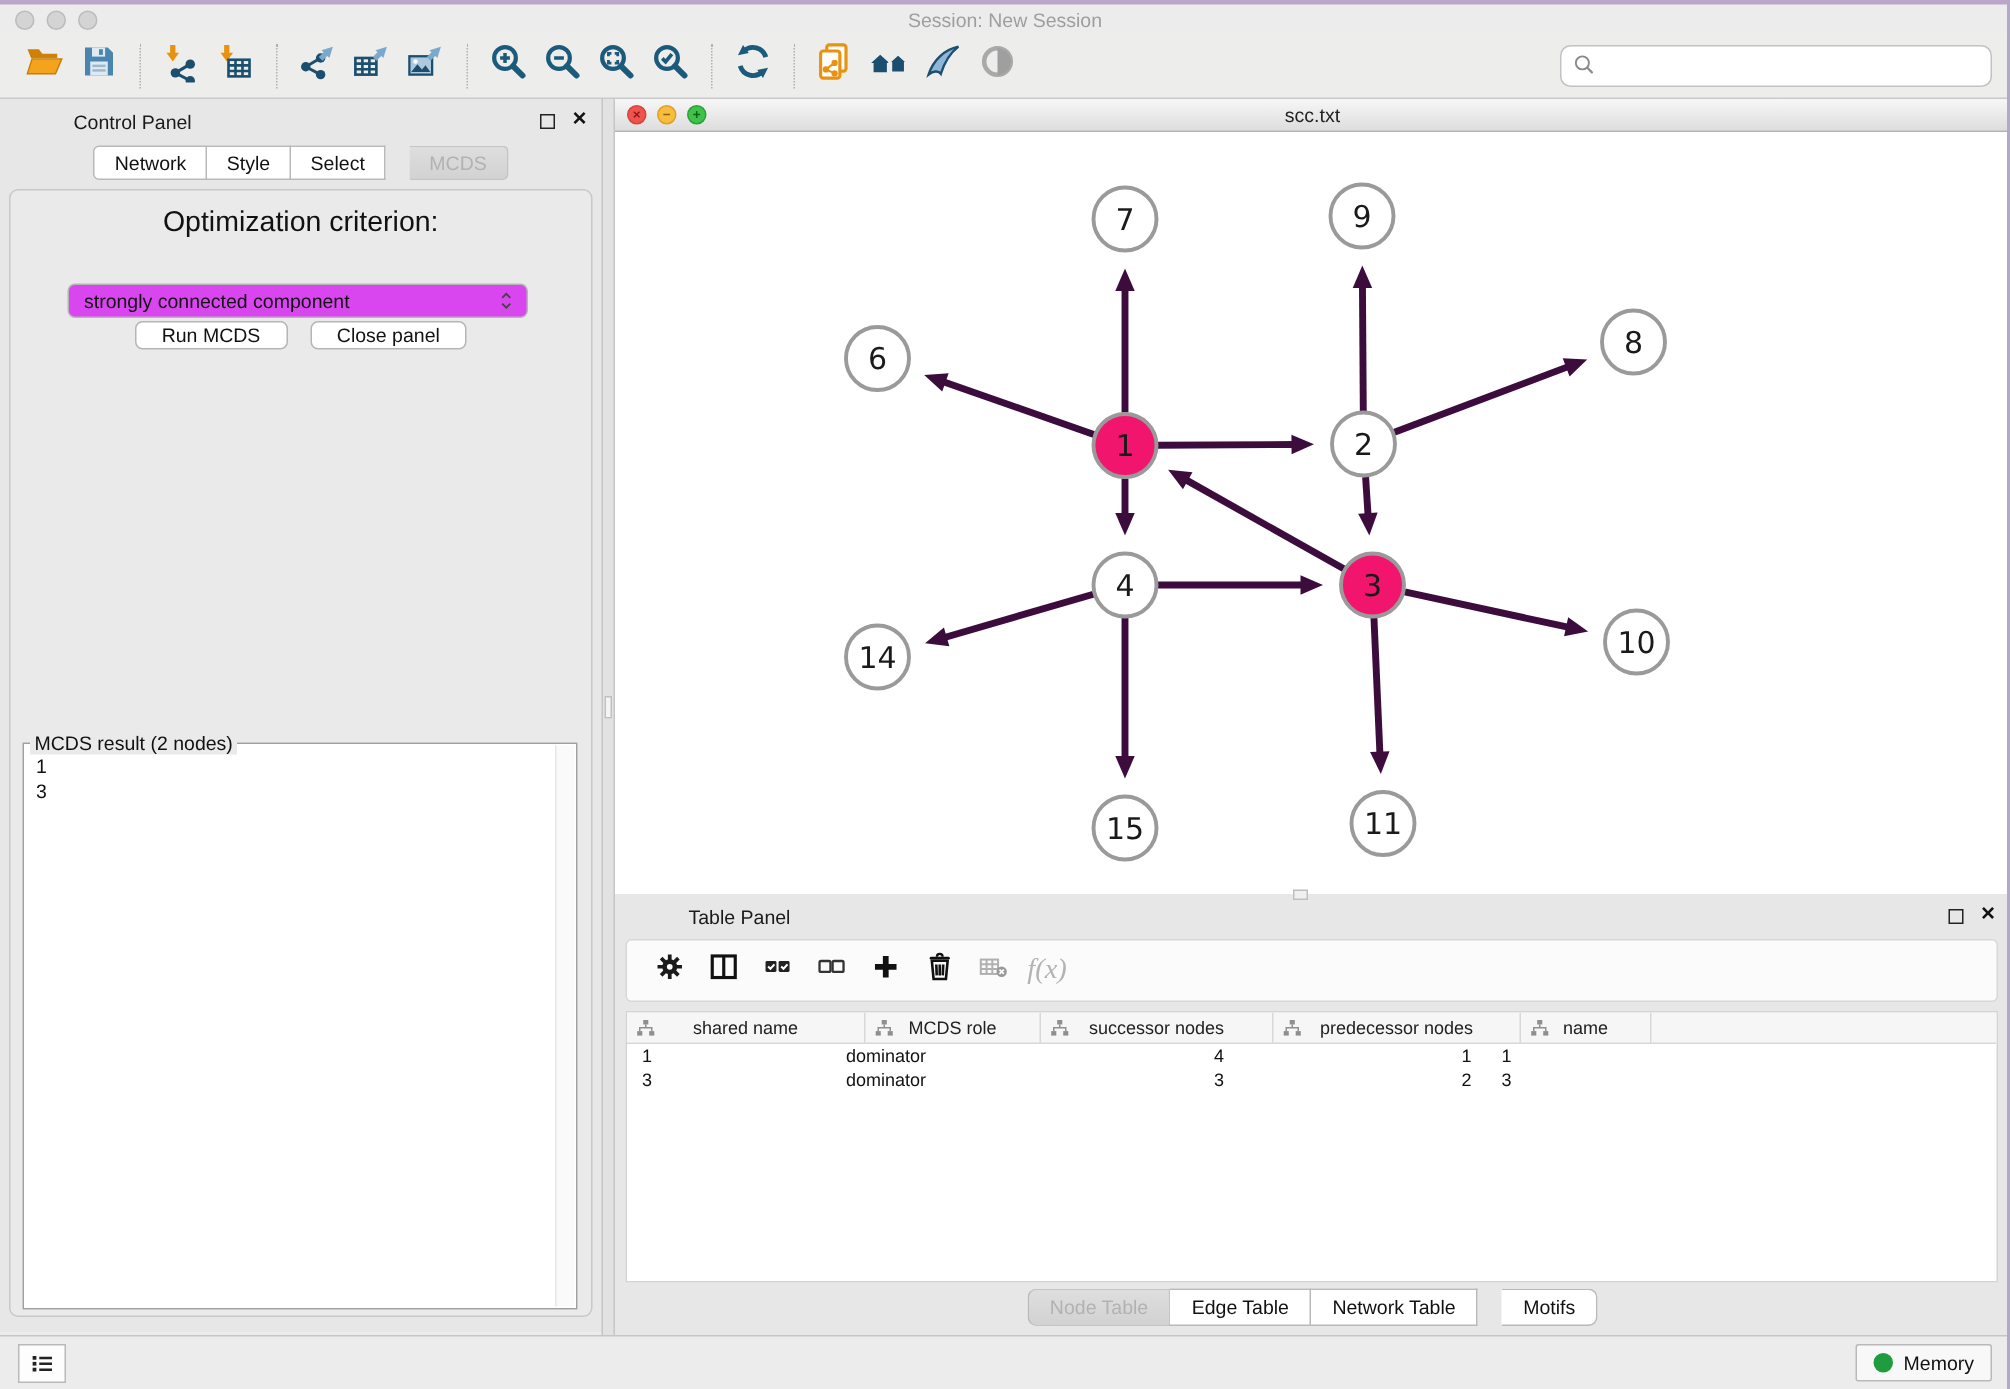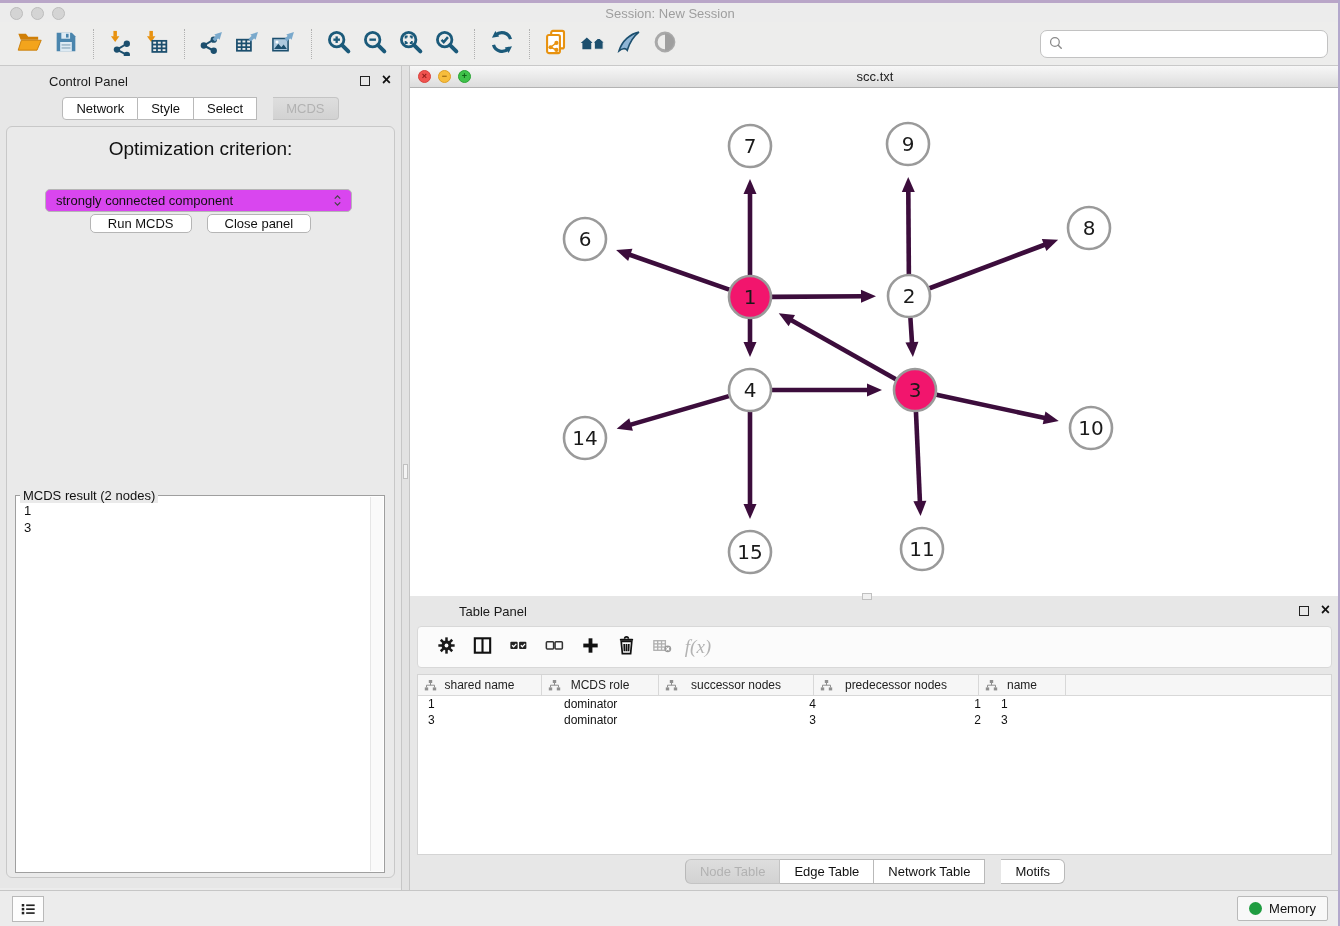--- a/index.html
+++ b/index.html
@@ -528,21 +528,21 @@
               <circle cx="17.5" cy="15.5" r="3.6" fill="#9a9a9a"></circle>
               <path d="M16 14l3 3M19 14l-3 3" stroke="#fff" stroke-width="1.2"></path>
             </svg></span>
         </div>
         <div class="tp-btn">
           <span class="fx-label">f(x)</span>
         </div>
       </div>
     <div class="tp-table">
       <div class="thead">
-          <div class="th" style="width:124px">
+          <div class="th" style="width:159px">
             <svg viewBox="0 0 13 13">
               <g fill="#8f8f8f">
                 <rect x="4.8" y="1" width="3.4" height="3"></rect>
                 <rect x="0.8" y="8.4" width="3.4" height="3"></rect>
                 <rect x="8.8" y="8.4" width="3.4" height="3"></rect>
               </g>
               <g stroke="#8f8f8f" stroke-width="1" fill="none">
                 <path d="M6.5 4v2.2M2.5 8.4V6.2h8v2.2"></path>
               </g>
             </svg>

